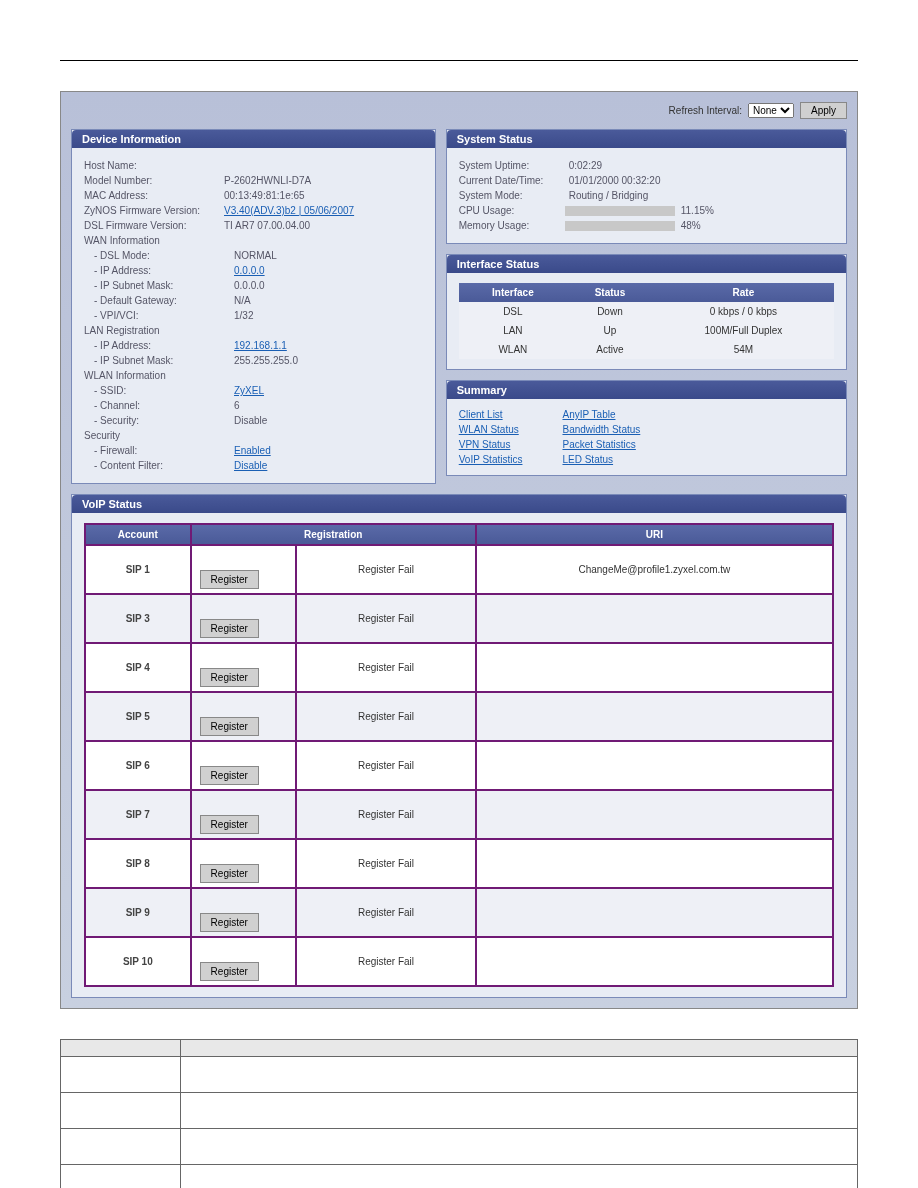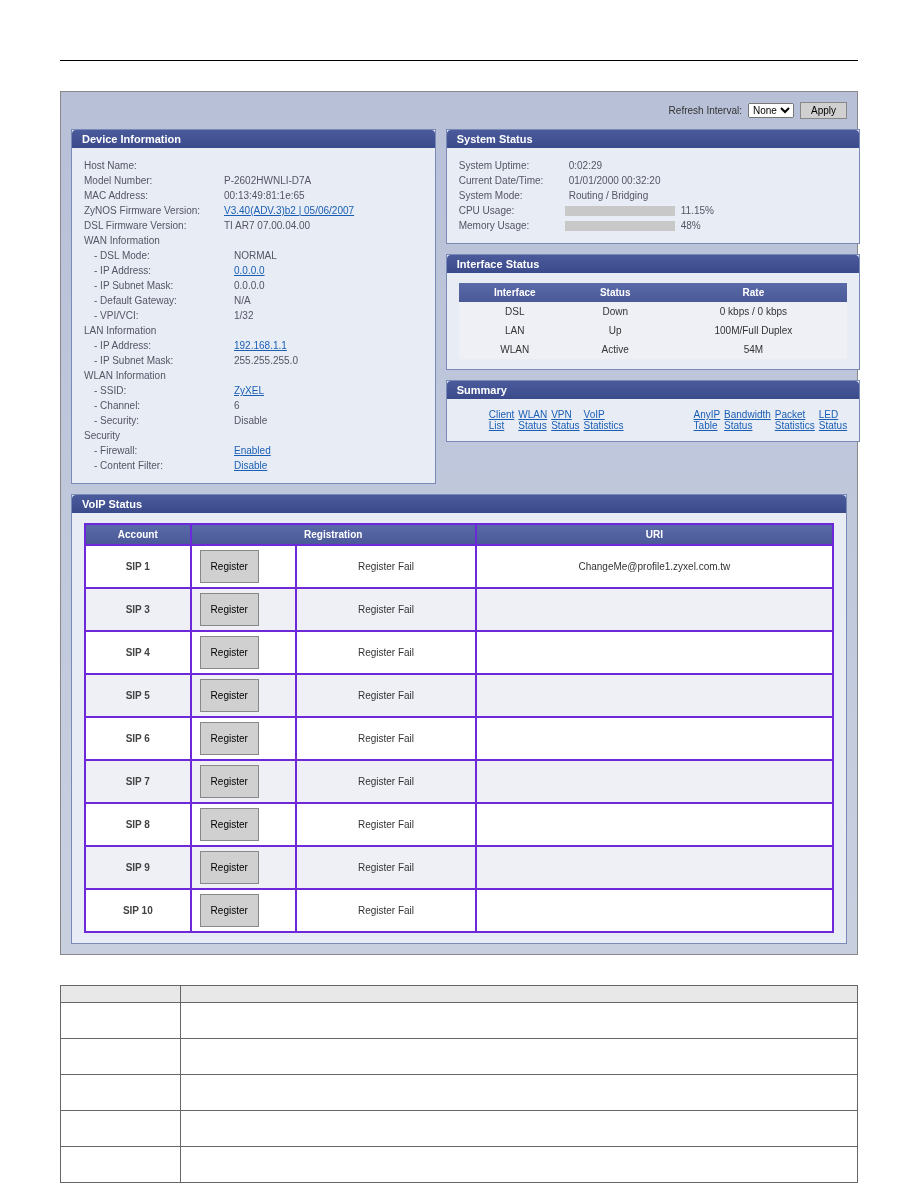--- a/index.html
+++ b/index.html
@@ -25,29 +25,29 @@
     .section-label { font-size: 10px; color: #556; padding: 2px 0; }
     .bar-row { display: flex; align-items: center; gap: 6px; padding: 2px 0; font-size: 10px; }
     .bar-label { flex: 0 0 100px; color: #556; }
     .bar-bg { flex: 0 0 110px; height: 10px; background: #c8c8c8; position: relative; }
     .bar-fill { height: 100%; background: linear-gradient(to bottom, #5a8afa, #2a5acc); }
     .bar-pct { font-size: 10px; color: #556; }
     .iface-table { width: 100%; border-collapse: collapse; background: #fff; font-size: 10px; }
     .iface-table th { background: linear-gradient(to bottom, #5a6aa8, #4a5a98); color: #fff; padding: 4px 6px; text-align: center; font-weight: bold; }
     .iface-table td { padding: 4px 6px; text-align: center; background: #eef0f6; }
     .summary-links { display: flex; gap: 40px; }
-    .summary-col { display: flex; gap: 4px; margin-left: 30px; }
+    .summary-col { display: flex; flex-direction: column; gap: 4px; }
     .summary-col a { color: #1a5fb4; text-decoration: underline; font-size: 10px; cursor: pointer; }
     .voip-panel { margin-top: 10px; }
-    .voip-table { width: 100%; border-collapse: separate; border-spacing: 2px; background: #6d28d9; font-size: 10px; }
+    .voip-table { width: 100%; border-collapse: separate; border-spacing: 2px; background: #701a75; font-size: 10px; }
     .voip-table th { background: linear-gradient(to bottom, #5a6aa8, #4a5a98); color: #fff; padding: 4px; font-weight: bold; text-align: center; }
     .voip-table td { background: #fff; padding: 4px 8px; text-align: center; }
     .voip-table tr:nth-child(even) td { background: #eef0f6; }
     .voip-table .acct { font-weight: bold; color: #444; }
-    .reg-btn { background: #d0d0d0; border: 1px solid #888; padding: 10px 10px; font-size: 10px; cursor: pointer; }
+    .reg-btn { background: #d0d0d0; border: 1px solid #888; padding: 3px 10px; font-size: 10px; cursor: pointer; margin-top: 20px; }
     .voip-table .regcell { text-align: left; }
     .voip-table .regstatus { text-align: center; }
     .desc-table { width: 100%; border-collapse: collapse; margin-top: 30px; border: 1px solid #666; }
     .desc-table th { background: #e8e8e8; border: 1px solid #666; padding: 8px; text-align: left; font-size: 11px; }
     .desc-table td { border: 1px solid #666; padding: 8px; font-size: 10px; vertical-align: top; }
     .desc-table .label-col { width: 120px; }
     .footer-box { width: 50px; height: 40px; border: 1px solid #666; margin-top: 40px; position: relative; }
     .footer-line { position: absolute; left: 50px; top: 50%; width: 700px; border-top: 1px solid #666; }
   </style>
 </head>
@@ -106,21 +106,21 @@
               </div>
             <div class="info-row indent">
                 <span class="info-label">- Default Gateway:</span>
                 <span class="info-value plain">N/A</span>
               </div>
             <div class="info-row indent">
                 <span class="info-label">- VPI/VCI:</span>
                 <span class="info-value plain">1/32</span>
               </div>
 
-            <div class="section-label">LAN Information</div>
+            <div class="section-label">LAN Registration</div>
             <div class="info-row indent">
                 <span class="info-label">- IP Address:</span>
                 <span class="info-value link">192.168.1.1</span>
               </div>
             <div class="info-row indent">
                 <span class="info-label">- IP Subnet Mask:</span>
                 <span class="info-value plain">255.255.255.0</span>
               </div>
 
             <div class="section-label">WLAN Information</div>

